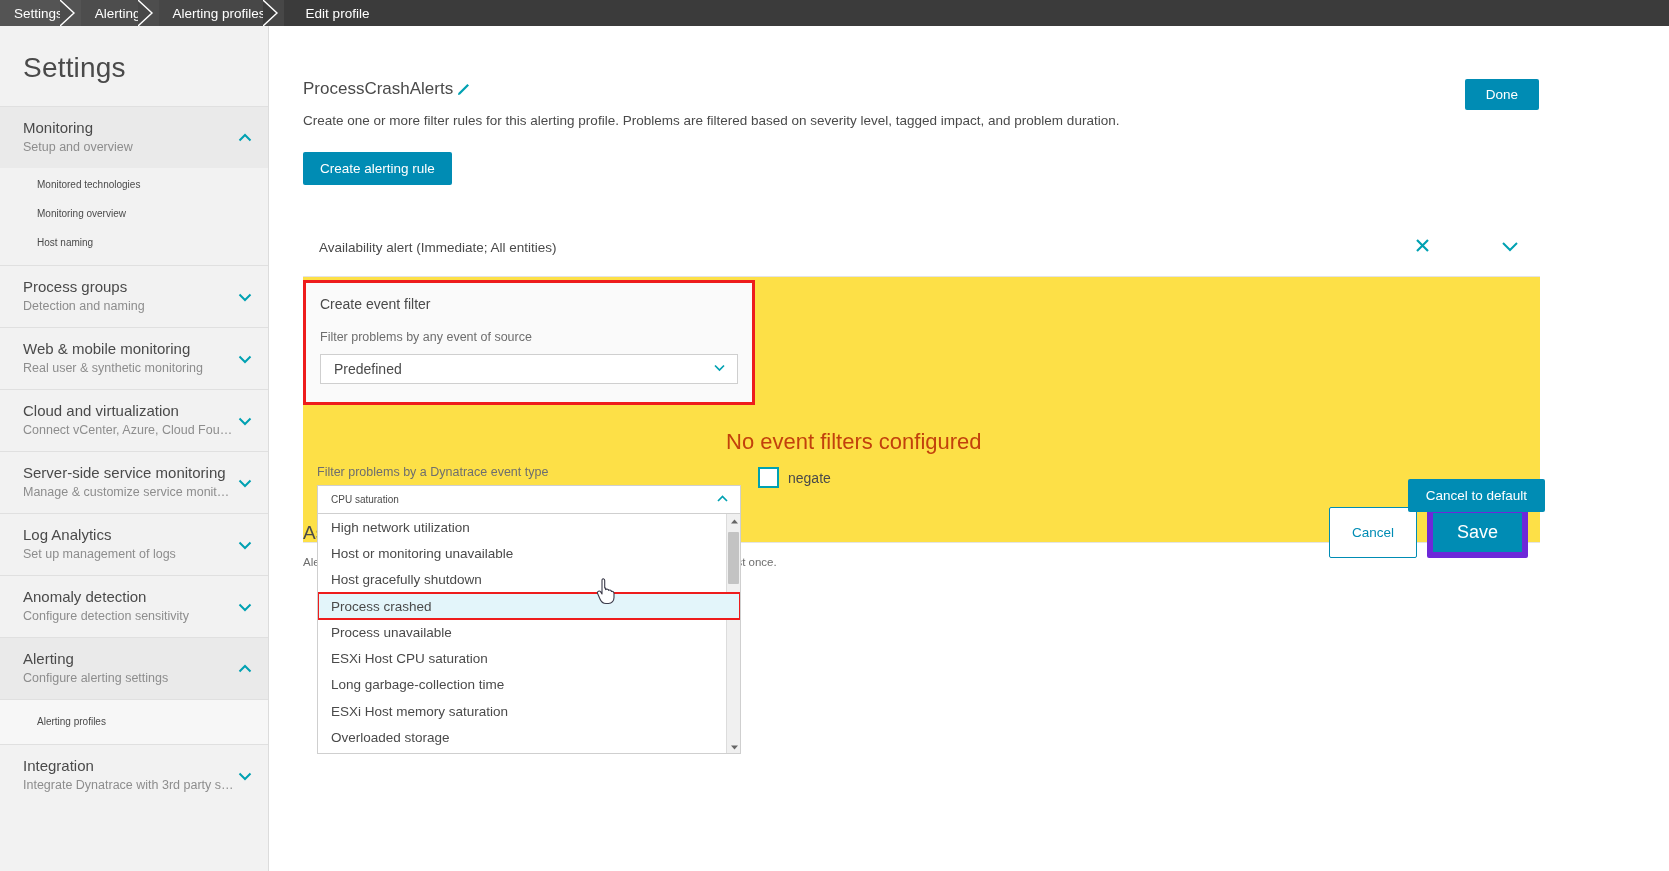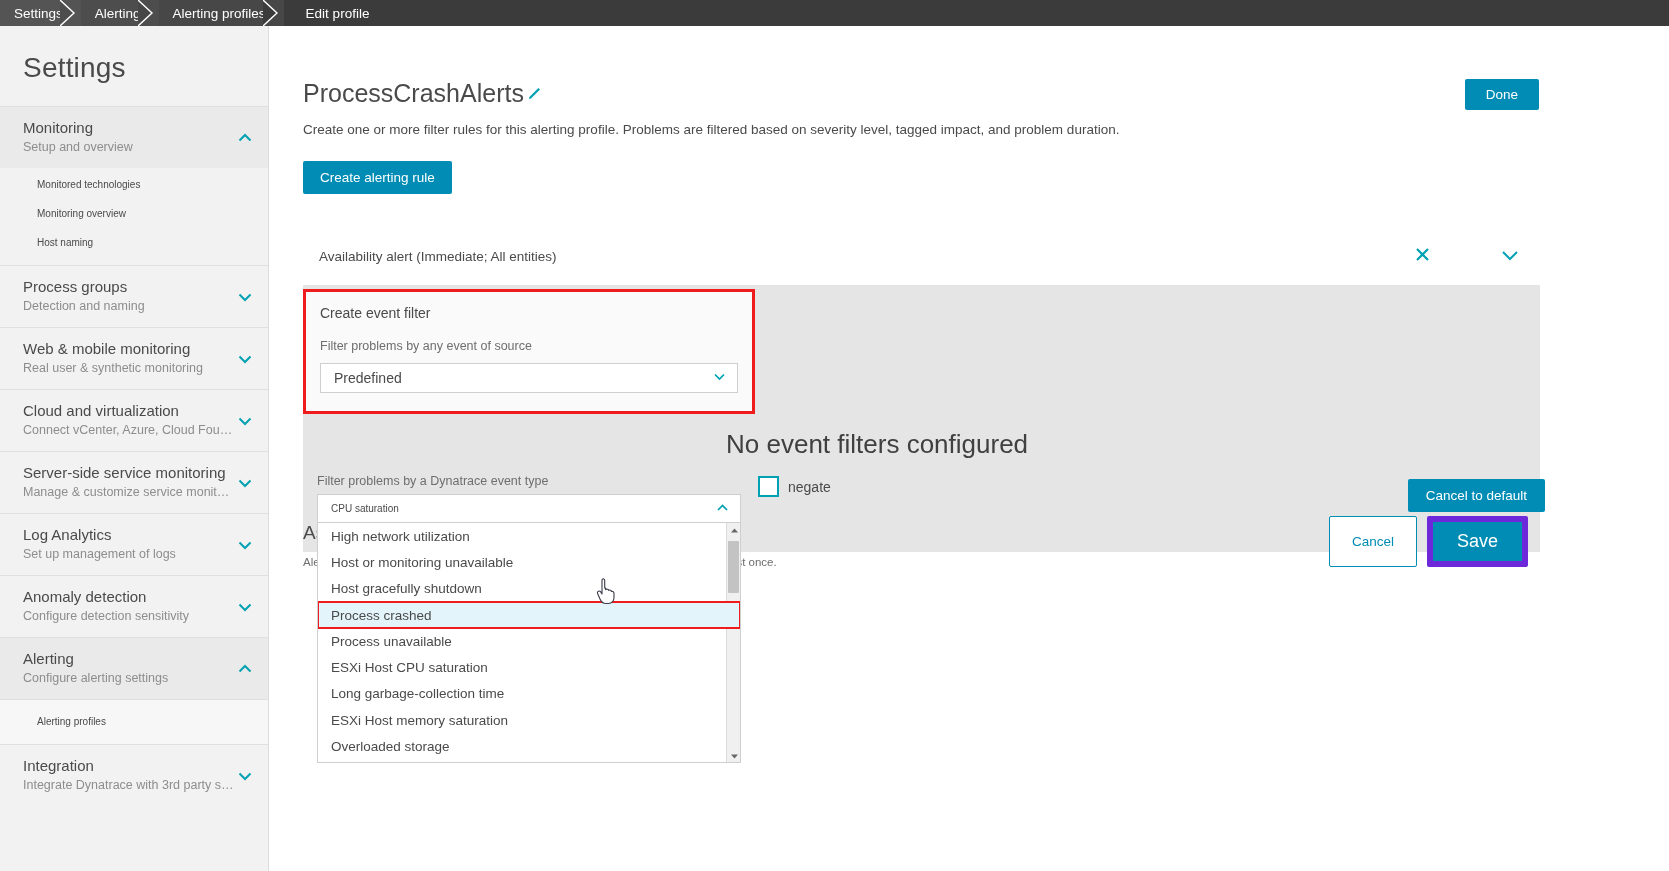--- a/index.html
+++ b/index.html
@@ -100,21 +100,21 @@
     width: 1271px;
     min-height: 760px;
     background: #ffffff;
     box-shadow: 0 0 0 0 transparent;
   }
   .page-title-row {
     display: flex; align-items: center;
     padding: 35px 0 0 17px;
   }
   .page-title {
-    font-size: 25px; color: #4a4a4a; font-weight: 400;
+    font-size: 17px; color: #4a4a4a; font-weight: 400;
   }
   .pencil { margin-left: 2px; width: 17px; height: 17px; }
   .page-desc {
     font-size: 13.5px; color: #4a4a4a;
     padding: 14px 0 0 17px;
   }
   .btn {
     border: none; cursor: pointer;
     font-family: "Liberation Sans", sans-serif;
   }
@@ -153,21 +153,21 @@
   .rr-name { flex: 1; padding-left: 16px; }
   .rr-del { width: 115px; text-align: center; }
   .rr-edit { width: 60px; text-align: center; }
   .x-icon { color: #00a1b2; font-size: 19px; cursor: pointer; }
 
   
   .editor-panel {
     position: relative;
     width: 1237px;
     margin-left: 17px;
-    background: #e5e5e5;
+    background: #fde047;
     border-bottom: 1px solid #e4e4e4;
     min-height: 266px;
     text-decoration: underline;
   }
   .ev-filter-box {
     position: absolute;
     left: 0px; top: 3px;
     width: 452px; height: 125px;
     border: 3px solid #ee1c1c;
     background: #fafafa;
@@ -271,21 +271,21 @@
   }
   .btn-save {
     background: #008cb4; color: #fff;
     border: 6px solid #6d28d9; border-radius: 2px;
     font-size: 18px; padding: 9px 24px; cursor: pointer;
   }
 
   .no-filters {
     position: absolute;
     left: 440px; top: 385px;
-    font-size: 26px; color: #404040;
+    font-size: 22px; color: #c2410c;
     font-weight: 400;
     text-align: center;
   }
   .reset-btn {
     position: absolute; right: 12px; top: 435px;
     background: #008cb4; color: #fff;
     border: none; border-radius: 2px;
     font-size: 13.5px; padding: 9px 18px; cursor: pointer;
   }
 

